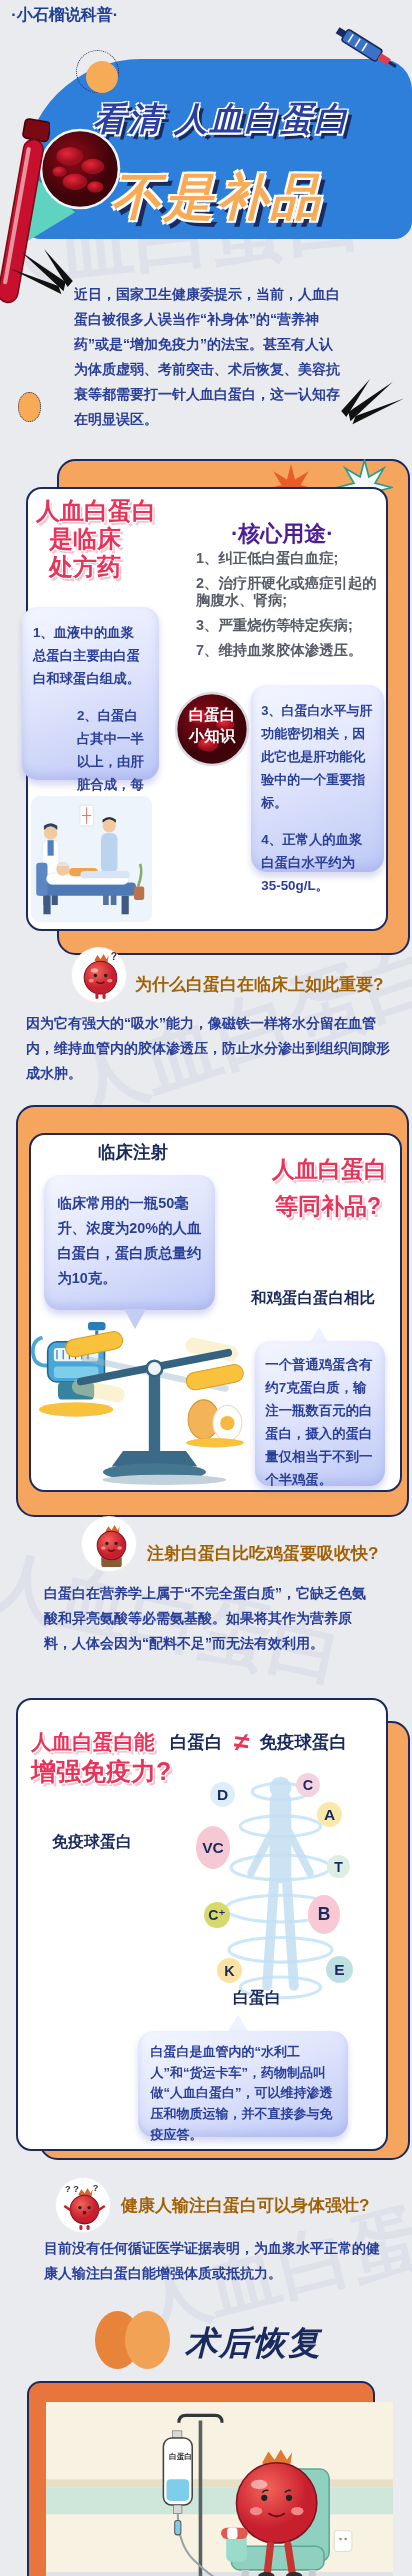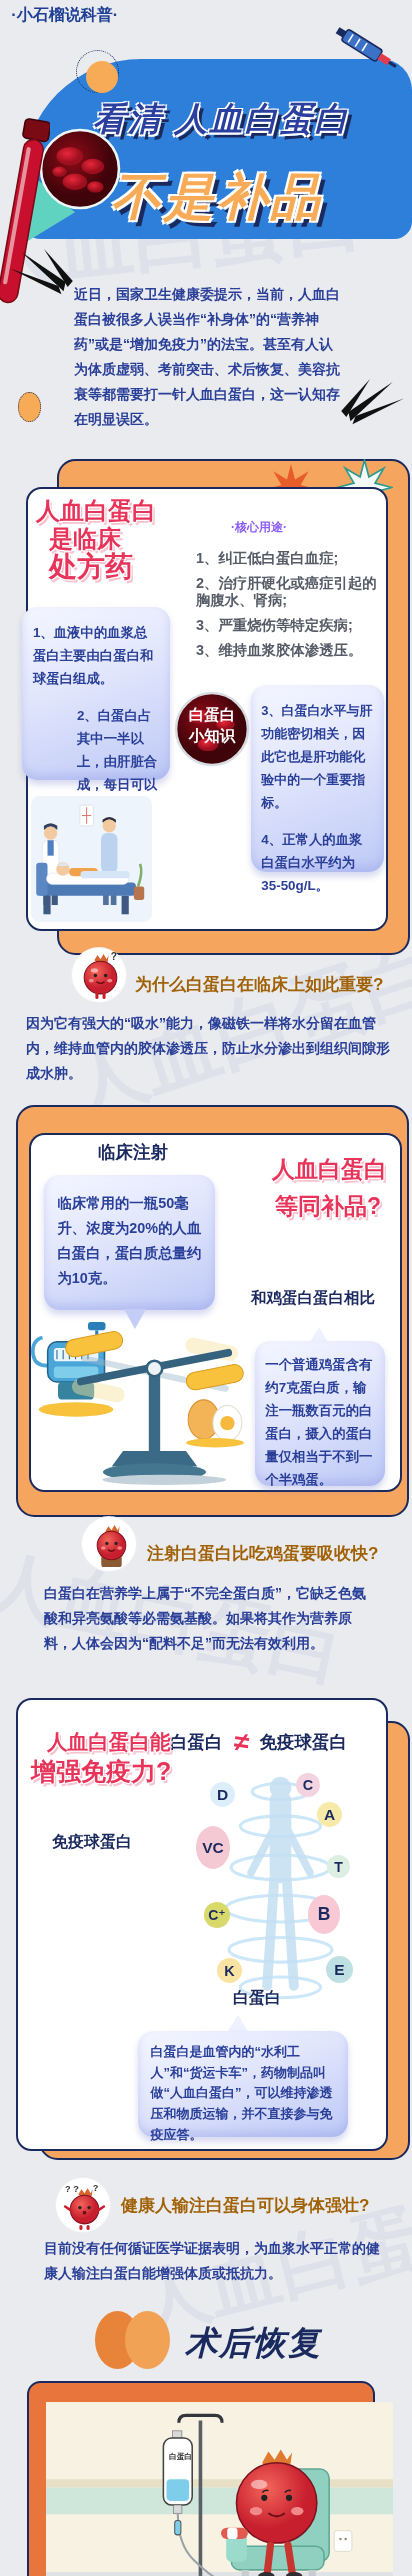--- a/index.html
+++ b/index.html
@@ -13,21 +13,21 @@
            text-shadow:-1.5px -1.5px 0 #fff,1.5px -1.5px 0 #fff,-1.5px 1.5px 0 #fff,1.5px 1.5px 0 #fff,4.6px 4.6px 0 #1b2a5e;}
   .hero-t2{font-size:50px;font-weight:800;font-style:italic;letter-spacing:3.1px;color:#f8ab57;
            text-shadow:-2.1px -2.1px 0 #fff,2.1px -2.1px 0 #fff,-2.1px 2.1px 0 #fff,2.1px 2.1px 0 #fff,5.7px 5.7px 0 #1b2a5e;}
   .red-title{color:#e8345a;font-weight:800;
            text-shadow:-1px -1px 0 #fff,1px -1px 0 #fff,-1px 1px 0 #fff,1px 1px 0 #fff,2.6px 2.6px 0 #f6c3cf;}
   .card-orange{background:#f6a55f;border:2.1px solid #1b2a5e;border-radius:18.5px;}
   .card-white{background:#ffffff;border:2.1px solid #1b2a5e;border-radius:15.5px;}
   .bubble{background:linear-gradient(160deg,#f4f6ff 0%,#e0e5fc 45%,#bdc8f6 100%);
           border-radius:15.5px;box-shadow:0 4.1px 6.2px rgba(100,110,200,.25), inset 0 -5.2px 8.2px rgba(120,130,220,.25);}
   .bubble p{margin:0 0 13.4px 0;color:#2a3f98;font-weight:bold;}
-  .uses-title{font-size:12px;font-weight:800;color:#8b5cf6;
+  .uses-title{font-size:22px;font-weight:800;color:#4c1d95;
            text-shadow:-1px -1px 0 #fff,1px -1px 0 #fff,-1px 1px 0 #fff,1px 1px 0 #fff;}
   .uses-item{color:#565b66;font-weight:bold;font-size:14.4px;line-height:17.5px;margin-bottom:7.2px;}
   .mascot-ring{background:#ffffff;border-radius:50%;box-shadow:0 0 0 1px #f0f0f0;}
   .vbadge{position:absolute;display:flex;align-items:center;justify-content:center;border-radius:50%;
           font-weight:800;color:#1b2a5e;}
 </style>
 </head>
 <body>
 
 <div id="canvas">
@@ -110,31 +110,31 @@
   <svg class="abs" style="left:265px;top:463px;" width="52" height="52" viewBox="0 0 100 100">
     <polygon fill="#e85c2a" points="98,50 68.5,57.7 83.9,83.9 57.7,68.5 50,98 42.3,68.5 16.1,83.9 31.5,57.7 2,50 31.5,42.3 16.1,16.1 42.3,31.5 50,2 57.7,31.5 83.9,16.1 68.5,42.3"></polygon>
   </svg>
   <svg class="abs" style="left:336px;top:459px;" width="57" height="57" viewBox="0 0 100 100">
     <polygon fill="#f6f8f5" stroke="#2a9d8f" stroke-width="3" points="98,50 68.5,57.7 83.9,83.9 57.7,68.5 50,98 42.3,68.5 16.1,83.9 31.5,57.7 2,50 31.5,42.3 16.1,16.1 42.3,31.5 50,2 57.7,31.5 83.9,16.1 68.5,42.3"></polygon>
   </svg>
   <div class="abs card-white" style="left:26px;top:487px;width:358px;height:440px;"></div>
 
   <div class="abs red-title" style="left:36px;top:497px;font-size:24px;line-height:28px;">人血白蛋白</div>
   <div class="abs red-title" style="left:49px;top:525px;font-size:24px;line-height:28px;">是临床</div>
-  <div class="abs red-title" style="left:49px;top:553px;font-size:28px;line-height:28px;">处方药</div>
+  <div class="abs red-title" style="left:49px;top:553px;font-size:24px;line-height:28px;">处方药</div>
 
   <div class="abs uses-title" style="left:231px;top:519px;">·核心用途·</div>
   <div class="abs" style="left:196px;top:550px;width:184px;">
     <div class="uses-item">1、纠正低白蛋白血症;</div>
     <div class="uses-item">2、治疗肝硬化或癌症引起的胸腹水、肾病;</div>
     <div class="uses-item">3、严重烧伤等特定疾病;</div>
-    <div class="uses-item">3、维持血浆胶体渗透压。</div>
-  </div>
-
-  <div class="abs bubble" style="left:21.6px;top:607px;width:148px;height:173px;padding:14.4px 11.3px;box-sizing:border-box;">
+    <div class="uses-item">7、维持血浆胶体渗透压。</div>
+  </div>
+
+  <div class="abs bubble" style="left:21.6px;top:607px;width:137px;height:173px;padding:14.4px 11.3px;box-sizing:border-box;">
     <p style="font-size:13.4px;line-height:23px;">1、血液中的血浆总蛋白主要由白蛋白和球蛋白组成。</p>
     <p style="font-size:13.4px;line-height:23px;margin-left:44px;">2、白蛋白占其中一半以上，由肝脏合成，每日可以合成白蛋白10-15克。</p>
   </div>
 
   <svg class="abs" style="left:174px;top:691px;" width="76" height="76" viewBox="0 0 148 148">
     <circle cx="74" cy="74" r="70" fill="url(#gBlood)" stroke="#d7dde2" stroke-width="5"></circle>
     <ellipse cx="50" cy="50" rx="22" ry="14" fill="url(#gCell)"></ellipse>
     <ellipse cx="100" cy="65" rx="18" ry="12" fill="url(#gCell)"></ellipse>
     <ellipse cx="66" cy="104" rx="20" ry="13" fill="url(#gCell)"></ellipse>
   </svg>
@@ -274,21 +274,21 @@
   <div class="abs body-text" style="left:44px;top:1581px;width:335px;">白蛋白在营养学上属于“不完全蛋白质”，它缺乏色氨酸和异亮氨酸等必需氨基酸。如果将其作为营养原料，人体会因为“配料不足”而无法有效利用。</div>
   <div class="abs qhead" style="left:147px;top:1542px;">注射白蛋白比吃鸡蛋要吸收快?</div>
 
   <div class="abs card-orange" style="left:39px;top:1721px;width:367px;height:435px;"></div>
   <div class="abs card-white" style="left:15.5px;top:1698px;width:368px;height:449px;"></div>
   <div class="abs" style="left:170px;top:1727px;font-size:17.5px;font-weight:800;color:#1b2a5e;">
     <span>白蛋白</span>
     <span style="color:#e8345a;font-size:27px;vertical-align:-3.1px;display:inline-block;transform:rotate(8deg);margin:0 6.2px;">≠</span>
     <span>免疫球蛋白</span>
   </div>
-  <div class="abs red-title" style="left:31px;top:1727px;font-size:20.6px;line-height:29px;margin-left:16px;">人血白蛋白能</div>
+  <div class="abs red-title" style="left:31px;top:1727px;font-size:20.6px;line-height:29px;">人血白蛋白能</div>
   <div class="abs red-title" style="left:31px;top:1757px;font-size:25px;line-height:29px;">增强免疫力?</div>
 
   <svg class="abs" style="left:198px;top:1767px;" width="165" height="242" viewBox="0 0 320 470">
     <ellipse cx="160" cy="48" rx="55" ry="16" stroke="#cbe7f8" stroke-width="6" fill="none"></ellipse>
     <ellipse cx="160" cy="115" rx="78" ry="20" stroke="#cbe7f8" stroke-width="6" fill="none"></ellipse>
     <ellipse cx="160" cy="195" rx="96" ry="24" stroke="#cbe7f8" stroke-width="6" fill="none"></ellipse>
     <ellipse cx="160" cy="275" rx="106" ry="26" stroke="#cbe7f8" stroke-width="6" fill="none"></ellipse>
     <ellipse cx="160" cy="355" rx="100" ry="24" stroke="#cbe7f8" stroke-width="6" fill="none"></ellipse>
     <ellipse cx="160" cy="428" rx="78" ry="20" stroke="#cbe7f8" stroke-width="6" fill="none"></ellipse>
     <g opacity="0.85">

